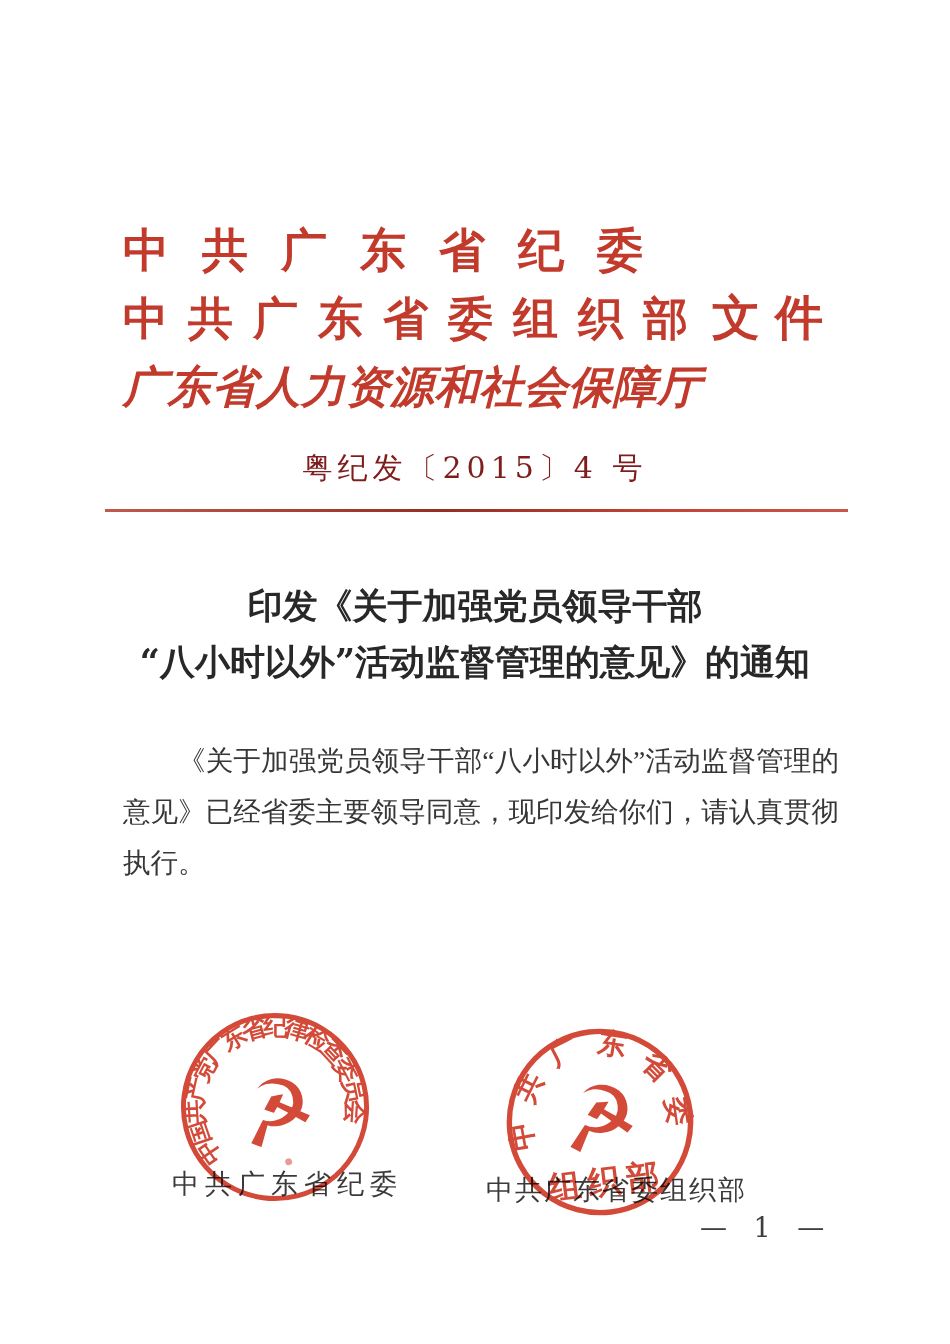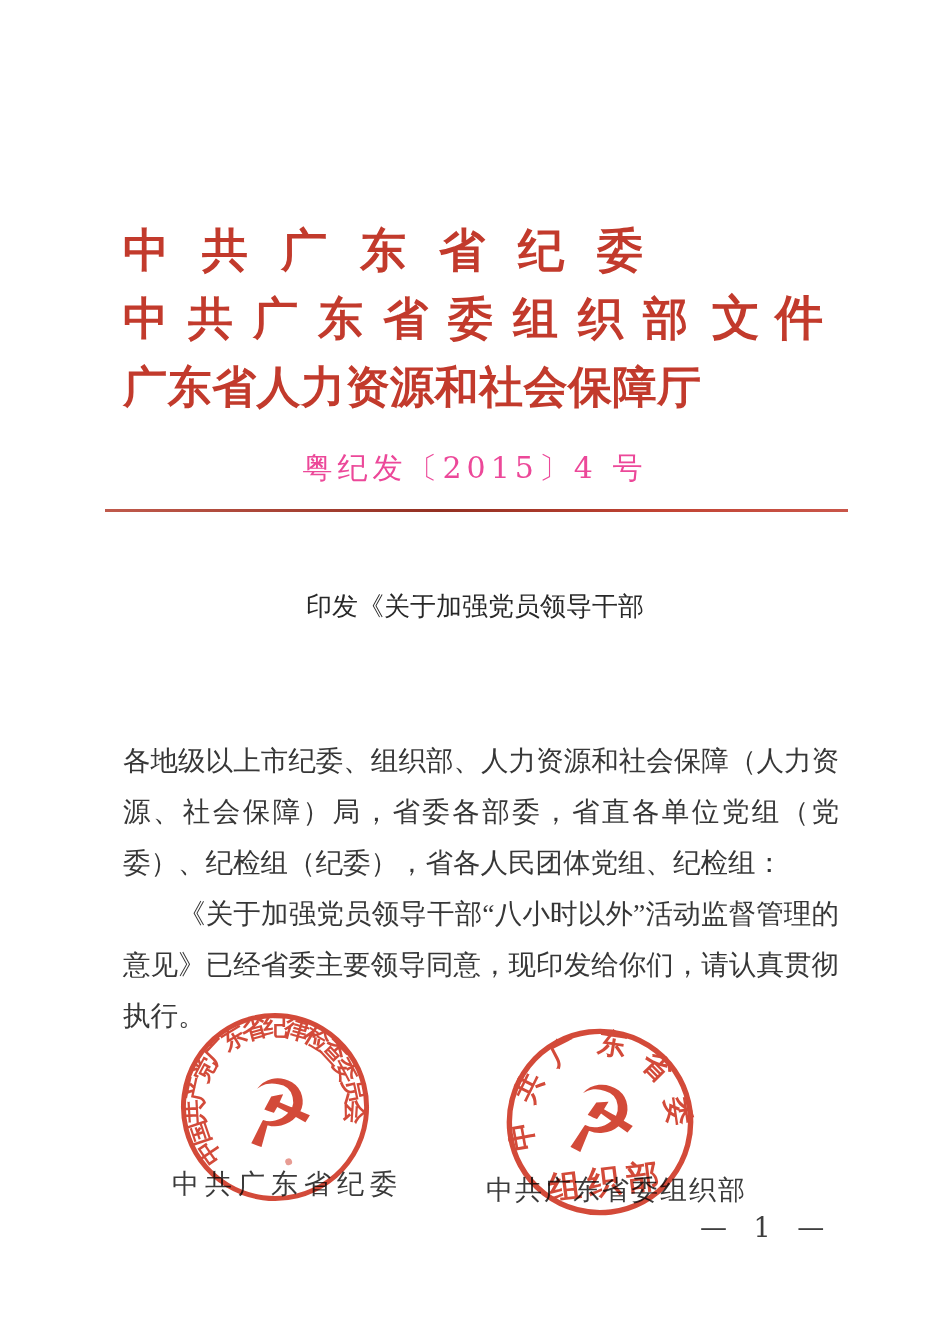--- a/index.html
+++ b/index.html
@@ -17,31 +17,31 @@
   .letterhead-line {
     position: absolute;
     left: 123px;
     color: #c23a2c;
     font-weight: bold;
     white-space: nowrap;
   }
   .org1 { top: 220px; font-size: 46px; letter-spacing: 33px; }
   .org2 { top: 286px; font-size: 45px; letter-spacing: 20px; }
   .org2 .doc-type { font-size: 48px; letter-spacing: 15px; margin-left: 4px; }
-  .org3 { top: 358px; font-size: 44px; letter-spacing: 0.5px; }
+  .org3 { top: 358px; font-size: 44px; letter-spacing: 0.5px; font-style: italic; }
 
   .doc-number {
     position: absolute;
     top: 448px;
     left: 0;
     width: 100%;
     text-align: center;
     font-size: 30px;
     letter-spacing: 5px;
-    color: #ec4899;
+    color: #7f1d1d;
     font-weight: normal;
   }
 
   .red-rule {
     position: absolute;
     top: 509px;
     left: 105px;
     width: 743px;
     height: 3px;
     background: linear-gradient(to right, #c05a4c 0%, #933022 45%, #c24434 75%, #c9564a 100%);
@@ -49,22 +49,22 @@
 
   
   .title {
     position: absolute;
     top: 578px;
     left: 0;
     width: 100%;
     margin: 0;
     text-align: center;
     color: #282828;
-    font-size: 26px;
-    font-weight: normal;
+    font-size: 35px;
+    font-weight: bold;
     line-height: 56px;
   }
   .title-line { display: block; }
 
   
   .body-block {
     position: absolute;
     top: 735px;
     left: 123px;
     width: 716px;
@@ -122,24 +122,24 @@
   </div>
 
   <div class="letterhead-line org3">广东省人力资源和社会保障厅</div>
 
   <div class="doc-number">粤纪发〔2015〕4 号</div>
 
   <div class="red-rule"></div>
 
   <h1 class="title">
     <span class="title-line">印发《关于加强党员领导干部</span>
+    <span class="title-line">“八小时以外”活动监督管理的意见》的通知</span>
   </h1>
 
   <div class="body-block">
-    <p>各地级以上市纪委、组织部、人力资源和社会保障（人力资源、社会保障）局，省委各部委，省直各单位党组（党委）、纪检组（纪委），省各人民团体党组、纪检组：</p>
     <p class="indent">《关于加强党员领导干部“八小时以外”活动监督管理的意见》已经省委主要领导同意，现印发给你们，请认真贯彻执行。</p>
   </div>
 
   <svg class="seal seal-left" viewBox="0 0 200 200">
     <circle cx="100" cy="100" r="92.5" fill="none" stroke="#cf3a28" stroke-width="5"></circle>
     <path id="seal1-arc" d="M 36.8 136.5 A 73 73 0 1 1 163.2 136.5" fill="none"></path>
     <text class="ring-text" font-size="24.5" fill="#cf3a28">
       <textPath href="#seal1-arc" startOffset="0" textLength="302">中国共产党广东省纪律检查委员会</textPath>
     </text>
     <text class="emblem-glyph" x="100" y="136" font-size="88" fill="#cf3a28" text-anchor="middle">☭</text>

